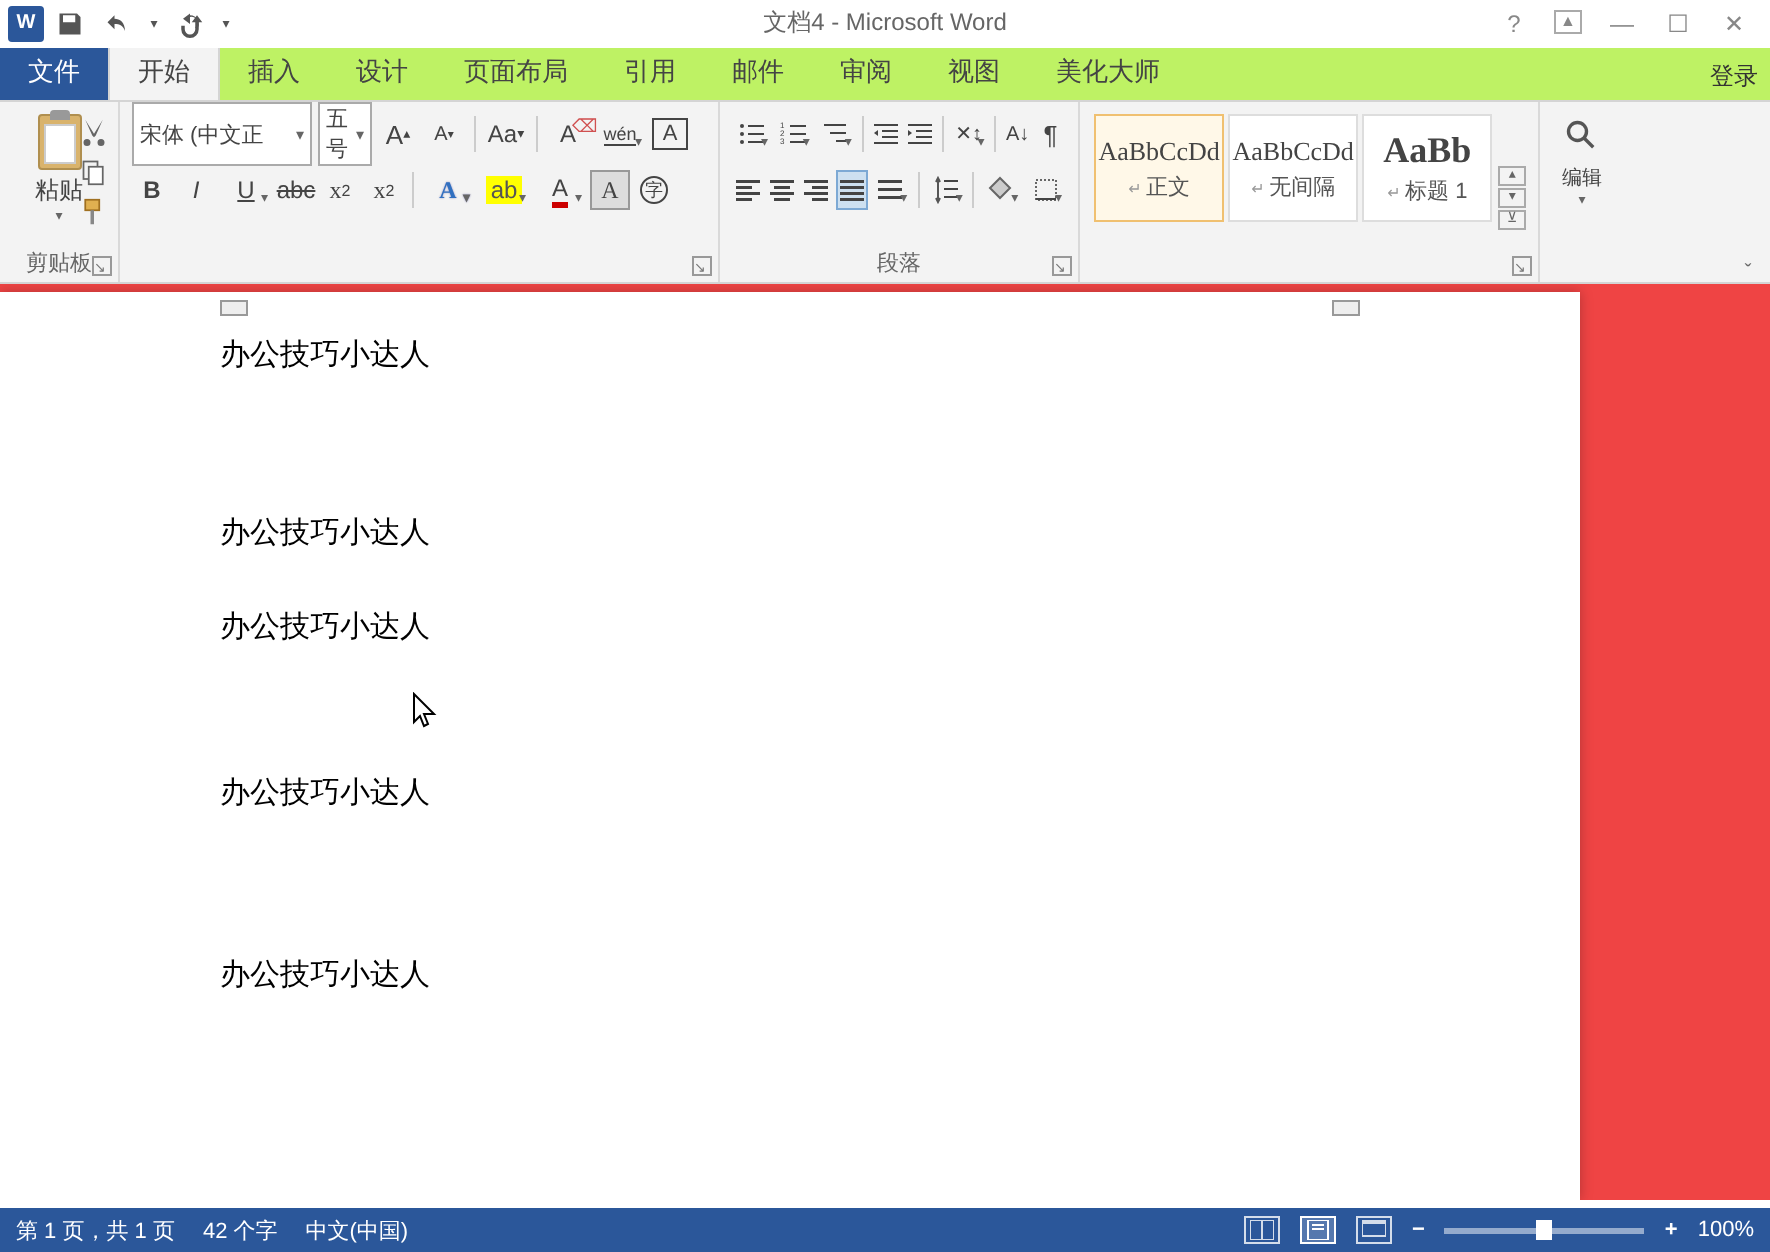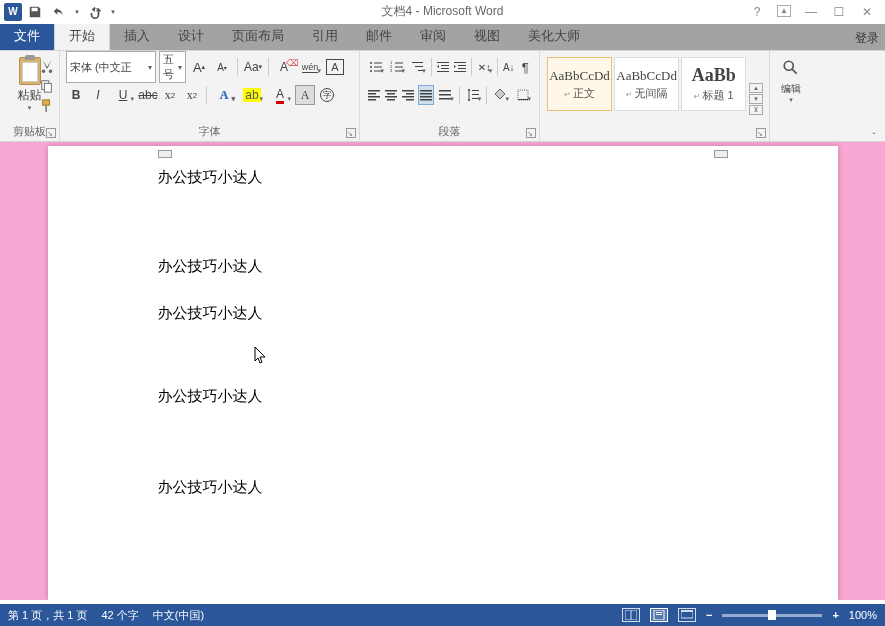--- a/index.html
+++ b/index.html
@@ -6,21 +6,21 @@
 body { background:#fff; width:885px; height:626px; overflow:hidden; position:relative; font-size:12px; color:#444; }
 .titlebar { height:24px; background:#fff; display:flex; align-items:center; position:relative; border-bottom:1px solid transparent; }
 .qat { display:flex; align-items:center; gap:2px; padding-left:4px; }
 .w-icon { width:18px; height:18px; background:#2b579a; color:#fff; font-size:10px; font-weight:bold; display:flex; align-items:center; justify-content:center; border-radius:2px; }
 .qat-btn { width:22px; height:22px; display:flex; align-items:center; justify-content:center; color:#555; cursor:pointer; }
 .qat-btn svg { width:14px; height:14px; }
 .title-center { position:absolute; left:50%; transform:translateX(-50%); color:#666; font-size:12px; }
 .win-controls { margin-left:auto; display:flex; gap:12px; padding-right:10px; color:#888; }
 .win-controls span { width:16px; text-align:center; cursor:pointer; }
 .login { position:absolute; right:6px; top:30px; color:#333; font-size:12px; cursor:pointer; }
-.tabs { height:26px; display:flex; align-items:flex-end; background:#a3a3a3; }
+.tabs { height:26px; display:flex; align-items:flex-end; background:#bef264; }
 .tab { padding:5px 14px; font-size:13px; color:#444; cursor:pointer; }
 .tab.file { background:#2b579a; color:#fff; }
 .tab.active { background:#f3f3f3; border:1px solid #d4d4d4; border-bottom:none; }
 .ribbon { height:92px; background:#f3f3f3; border-top:1px solid #d4d4d4; border-bottom:1px solid #d4d4d4; display:flex; position:relative; }
 .group { border-right:1px solid #d9d9d9; padding:4px 6px 0 6px; display:flex; flex-direction:column; position:relative; }
 .group-label { position:absolute; bottom:2px; left:0; right:0; text-align:center; font-size:11px; color:#666; }
 .group-launcher { position:absolute; bottom:3px; right:3px; width:10px; height:10px; border:1px solid #999; cursor:pointer; }
 .group-launcher::after { content:"↘"; font-size:7px; position:relative; top:-4px; left:0; color:#777; }
 .clip-group { width:60px; align-items:center; }
 .paste-btn { display:flex; flex-direction:column; align-items:center; cursor:pointer; padding:2px; }
@@ -49,21 +49,21 @@
 .style-item { width:66px; height:54px; border:1px solid transparent; margin:0 1px; display:flex; flex-direction:column; align-items:center; justify-content:center; cursor:pointer; background:#fff; border:1px solid #ddd; }
 .style-item.sel { border:1px solid #f0c070; background:#fff8e8; }
 .style-prev { font-size:13px; font-family:"Times New Roman",serif; }
 .style-prev.big { font-size:18px; font-weight:bold; }
 .style-lbl { font-size:11px; color:#555; margin-top:2px; }
 .style-lbl::before { content:"↵ "; font-size:8px; color:#999; }
 .styles-more { width:14px; display:flex; flex-direction:column; justify-content:center; gap:1px; margin-left:2px; }
 .styles-more div { height:10px; border:1px solid #aaa; font-size:7px; text-align:center; line-height:8px; color:#666; cursor:pointer; }
 .edit-group { width:42px; align-items:center; padding-top:8px; }
 .collapse-btn { position:absolute; right:4px; bottom:4px; width:14px; height:14px; font-size:10px; color:#666; cursor:pointer; text-align:center; }
-.doc-area { height:458px; background:#f9a8d4; overflow:hidden; position:relative; display:flex; justify-content:center; }
+.doc-area { height:458px; background:#ef4444; overflow:hidden; position:relative; display:flex; }
 .page { width:790px; background:#fff; box-shadow:0 0 6px rgba(0,0,0,0.25); margin-top:4px; padding:14px 110px; position:relative; }
 .ruler-mark-l { position:absolute; left:110px; top:4px; width:14px; height:8px; border:1px solid #999; background:#eee; }
 .ruler-mark-r { position:absolute; right:110px; top:4px; width:14px; height:8px; border:1px solid #999; background:#eee; }
 .doc-line { font-family:"SimSun","宋体",serif; font-size:15px; color:#000; }
 .cursor-arrow { position:absolute; pointer-events:none; }
 .statusbar { height:22px; background:#2b579a; color:#fff; display:flex; align-items:center; font-size:11px; padding:0 8px; position:absolute; bottom:0; left:0; right:0; }
 .sb-item { margin-right:14px; }
 .sb-right { margin-left:auto; display:flex; align-items:center; gap:10px; }
 .view-btn { width:18px; height:14px; border:1px solid #fff; cursor:pointer; opacity:0.8; display:flex; align-items:center; justify-content:center; }
 .view-btn.active { opacity:1; background:rgba(255,255,255,0.2); }
@@ -202,21 +202,20 @@
           <span style="background:#ff0;padding:0 2px;color:#555">ab</span>
         </div>
       <div class="rb split">
           <span style="border-bottom:3px solid #c00">A</span>
         </div>
       <div class="rb" style="background:#ddd;border:1px solid #999">A</div>
       <div class="rb">
           <span style="border:1px solid #444;border-radius:50%;width:14px;height:14px;display:inline-flex;align-items:center;justify-content:center;font-size:9px">字</span>
         </div>
     </div>
-    <div class="group-label">字体</div>
     <div class="group-launcher"></div>
   </div>
 
   <div class="group para-group">
     <div class="para-row">
       <div class="rb split">
           <svg width="14" height="14" viewBox="0 0 14 14">
             <circle cx="2" cy="3" r="1"></circle>
             <rect x="5" y="2.5" width="8" height="1"></rect>
             <circle cx="2" cy="7" r="1"></circle>

